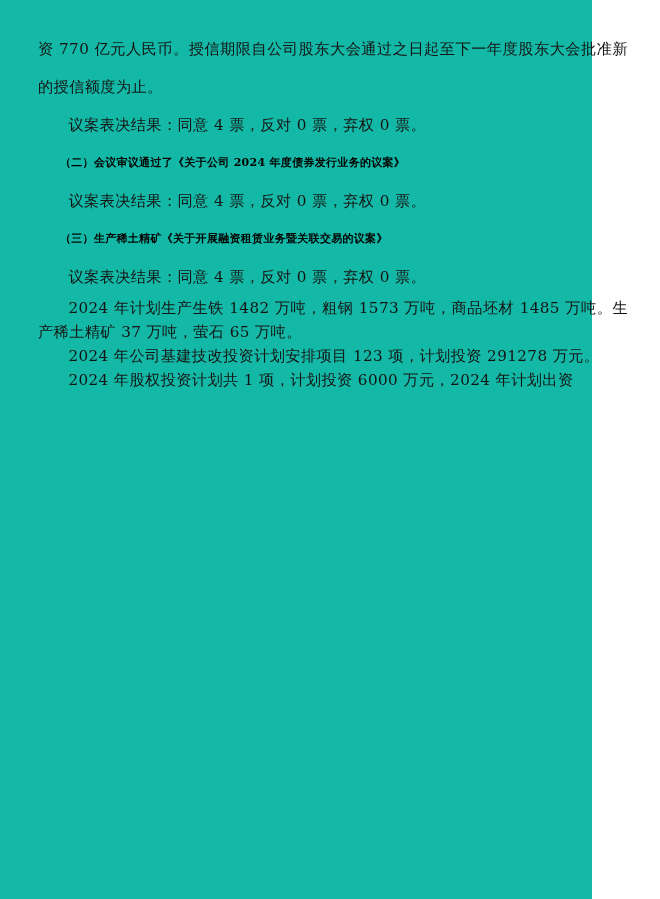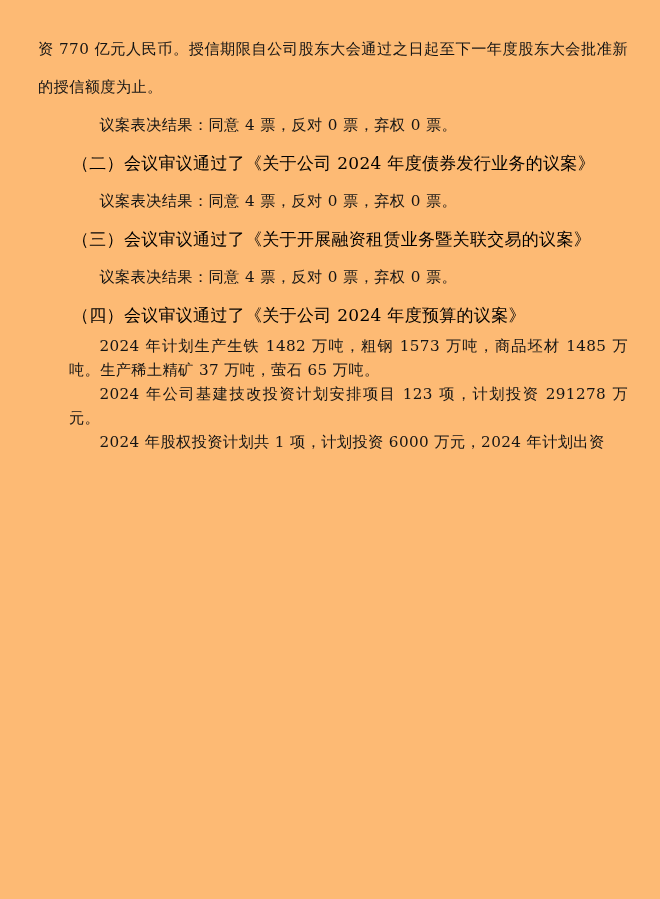--- a/index.html
+++ b/index.html
@@ -9,50 +9,49 @@
   }
   body {
     width: 660px;
     height: 899px;
     font-family: "DejaVu Serif", "Liberation Serif", serif;
     color: #1a1a1a;
     overflow: hidden;
   }
   .page {
     position: relative;
-    width: 660px;
+    width: 592px;
     height: 899px;
-    background: #fdba74;
+    background: #14b8a6;
     padding: 8px;
     box-sizing: border-box;
   }
   .content {
     position: absolute;
     left: 38px;
     top: 30px;
     width: 590px;
   }
   .para {
     font-size: 15.2px;
     line-height: 38px;
     letter-spacing: 0.4px;
     text-align: justify;
     text-justify: inter-ideograph;
     margin: 0;
     color: #141414;
   }
   .indent {
     text-indent: 2em;
-    margin-left: 31px;
   }
   .heading {
-    font-size: 17px;
+    font-size: 11px;
     line-height: 38px;
     letter-spacing: 0.3px;
-    font-weight: normal;
+    font-weight: bold;
     text-indent: 2em;
     margin: 0;
     color: #000000;
   }
   .tight { line-height: 24px; }
 </style>
 </head>
 <body>
 
 <div class="page">
@@ -60,26 +59,25 @@
 
     <p class="para">资 770 亿元人民币。授信期限自公司股东大会通过之日起至下一年度股东大会批准新的授信额度为止。</p>
 
     <p class="para indent">议案表决结果：同意 4 票，反对 0 票，弃权 0 票。</p>
 
     <p class="heading">（二）会议审议通过了《关于公司 2024 年度债券发行业务的议案》</p>
 
 
     <p class="para indent">议案表决结果：同意 4 票，反对 0 票，弃权 0 票。</p>
 
-    <p class="heading">（三）会议审议通过了《关于开展融资租赁业务暨关联交易的议案》</p>
+    <p class="heading">（三）生产稀土精矿《关于开展融资租赁业务暨关联交易的议案》</p>
 
 
     <p class="para indent">议案表决结果：同意 4 票，反对 0 票，弃权 0 票。</p>
 
-    <p class="heading">（四）会议审议通过了《关于公司 2024 年度预算的议案》</p>
 
     <p class="para indent tight">2024 年计划生产生铁 1482 万吨，粗钢 1573 万吨，商品坯材 1485 万吨。生产稀土精矿 37 万吨，萤石 65 万吨。</p>
 
 
     <p class="para indent tight">2024 年公司基建技改投资计划安排项目 123 项，计划投资 291278 万元。</p>
 
     <p class="para indent tight">2024 年股权投资计划共 1 项，计划投资 6000 万元，2024 年计划出资</p>
 
   </div>
 </div>

